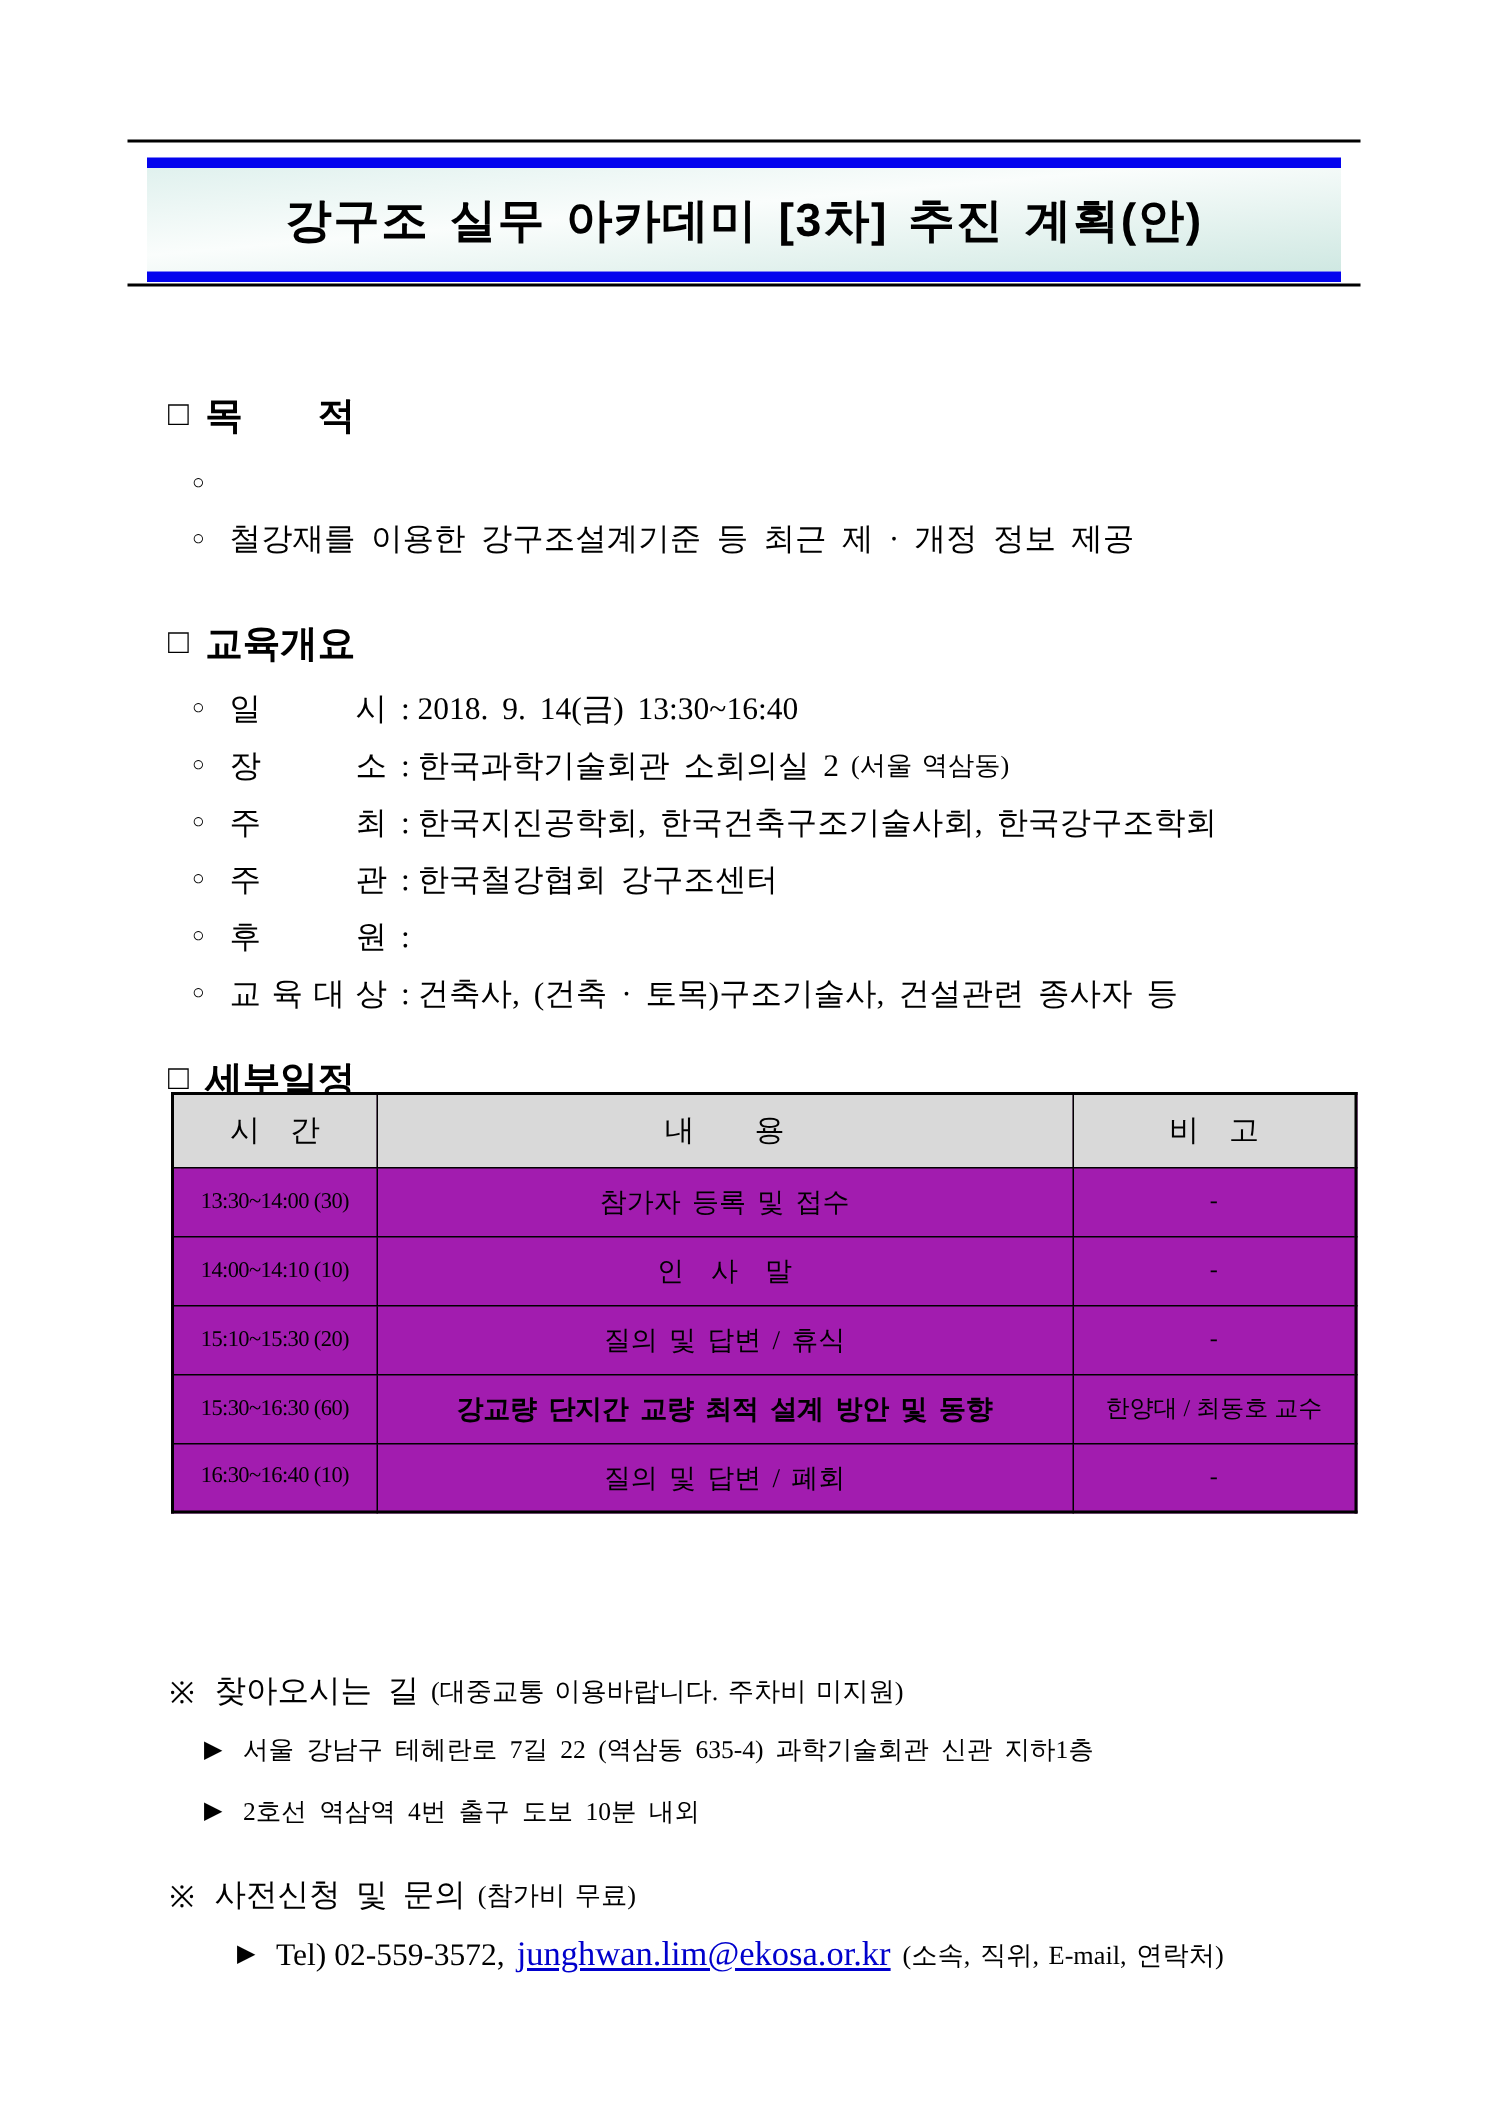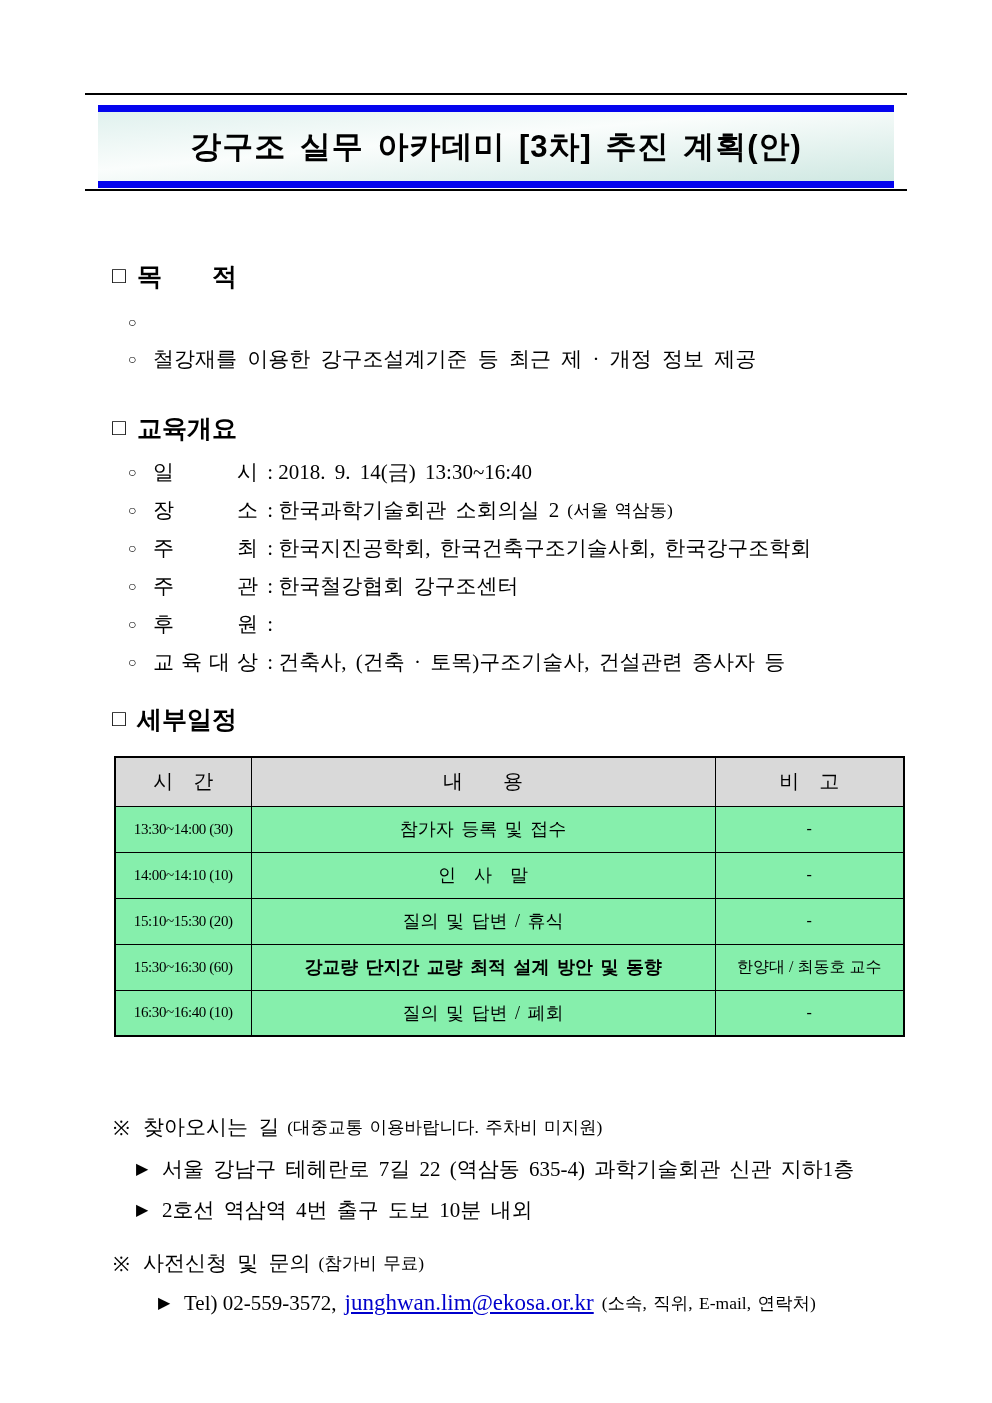--- a/index.html
+++ b/index.html
@@ -40,22 +40,22 @@
   .circ { font-size:14px; width:25px; flex:none; position:relative; top:1px; }
 
   .ov-rows { position:absolute; left:128px; top:453px; }
   .ov-row { display:flex; align-items:center; height:38px; }
   .ov-label { white-space:pre; font-size:21px; letter-spacing:7px; margin-right:-3px; flex:none; }
   .ov-sep { white-space:pre; font-size:21px; flex:none; }
   .ov-value { font-size:21px; word-spacing:4px; white-space:nowrap; }
   .note { font-size:17.5px; margin-left:8px; word-spacing:2px; white-space:nowrap; }
 
   table.schedule {
-    position:absolute; left:114px; top:756px; width:789px;
-    border-collapse:collapse; table-layout:fixed; background:#86efac;
+    position:absolute; left:114px; top:728px; width:789px;
+    border-collapse:collapse; table-layout:fixed; background:#a21caf;
     border:2.5px solid #000;
   }
   .schedule col.c-time    { width:136px; }
   .schedule col.c-content { width:464px; }
   .schedule col.c-remark  { width:189px; }
   .schedule th {
     height:49px; background:#d9d9d9; border:1.5px solid #000;
     font-weight:400; font-size:20px; text-align:center; vertical-align:middle;
   }
   .schedule td {
@@ -66,21 +66,21 @@
   tr.bold td.t-content {
     font-family:"Liberation Sans","DejaVu Sans",sans-serif;
     font-weight:700; font-size:18px; letter-spacing:-0.2px;
   }
   td.t-remark { font-size:16px; white-space:nowrap; }
 
   .ref-row, .arrow-row { position:absolute; display:flex; align-items:center; white-space:nowrap; }
   .ref { font-size:20px; width:30px; flex:none; }
   .ref-title { font-size:21px; word-spacing:5px; }
   .arrow { font-size:16px; width:26px; flex:none; position:relative; top:-1px; }
-  .arrow-text { font-size:21px; word-spacing:4px;text-align:center; }
+  .arrow-text { font-size:17px; word-spacing:4px;text-align:center; }
 
   .r-dir-title { left:113px; top:1113px; }
   .r-dir-1     { left:136px; top:1155px; }
   .r-dir-2     { left:136px; top:1196px; }
   .r-reg-title { left:113px; top:1249px; }
   .r-tel       { left:158px; top:1290px; }
 
   .tel-text { font-size:21px; }
   a.email {
     font-size:23px; color:#0000cc; text-decoration:underline;

